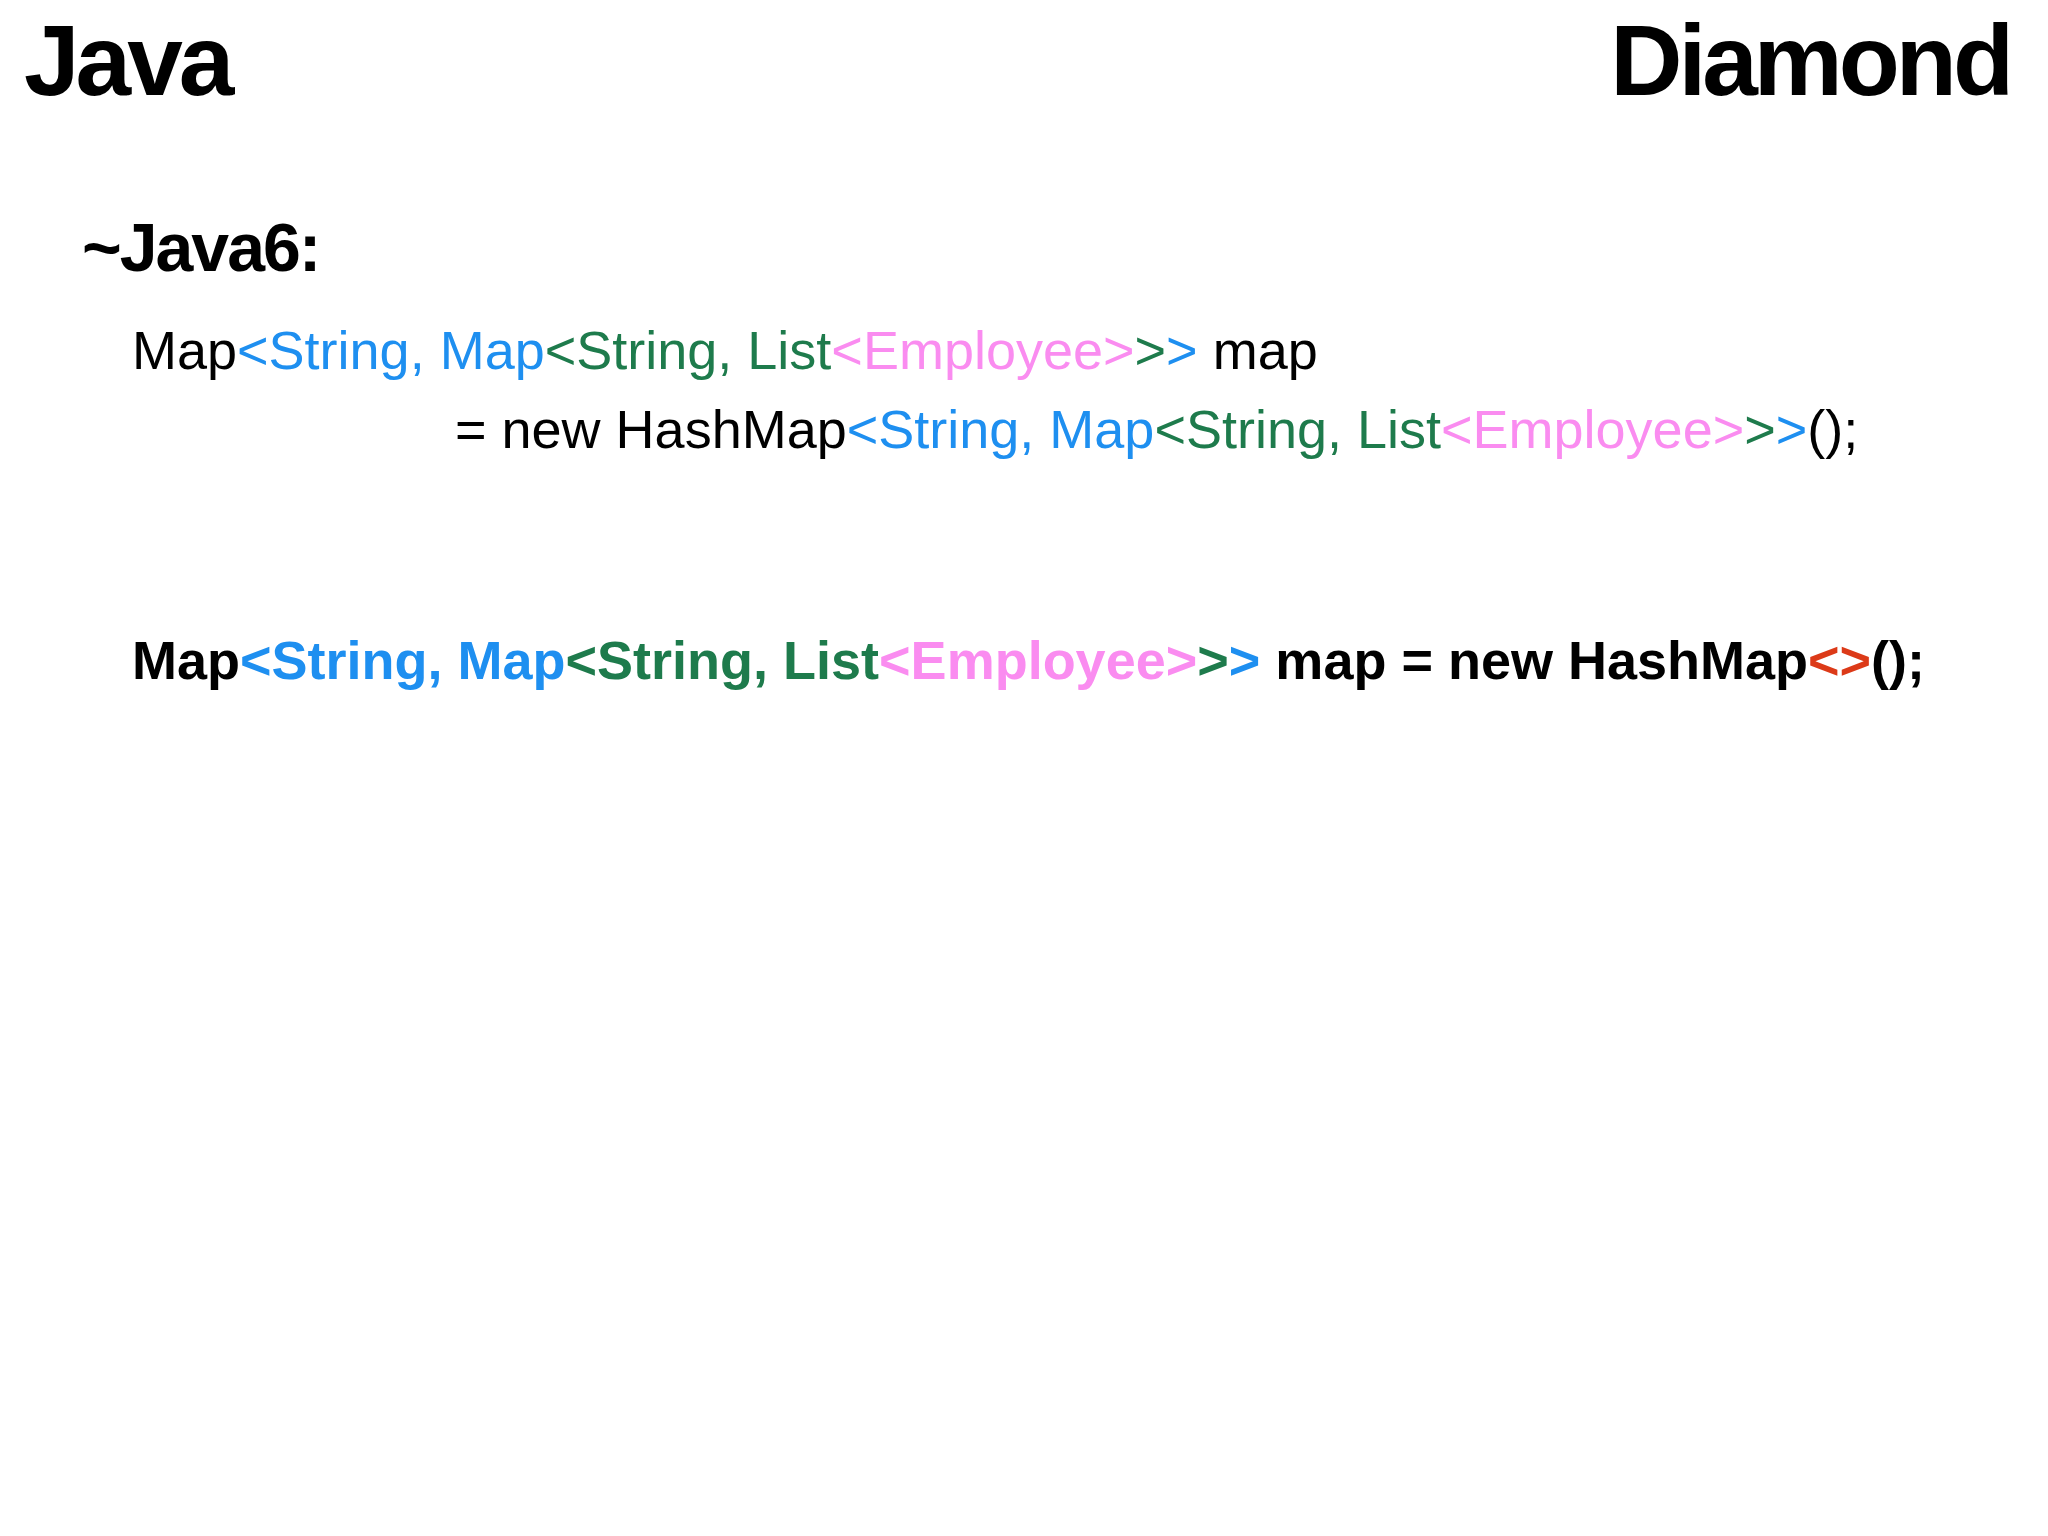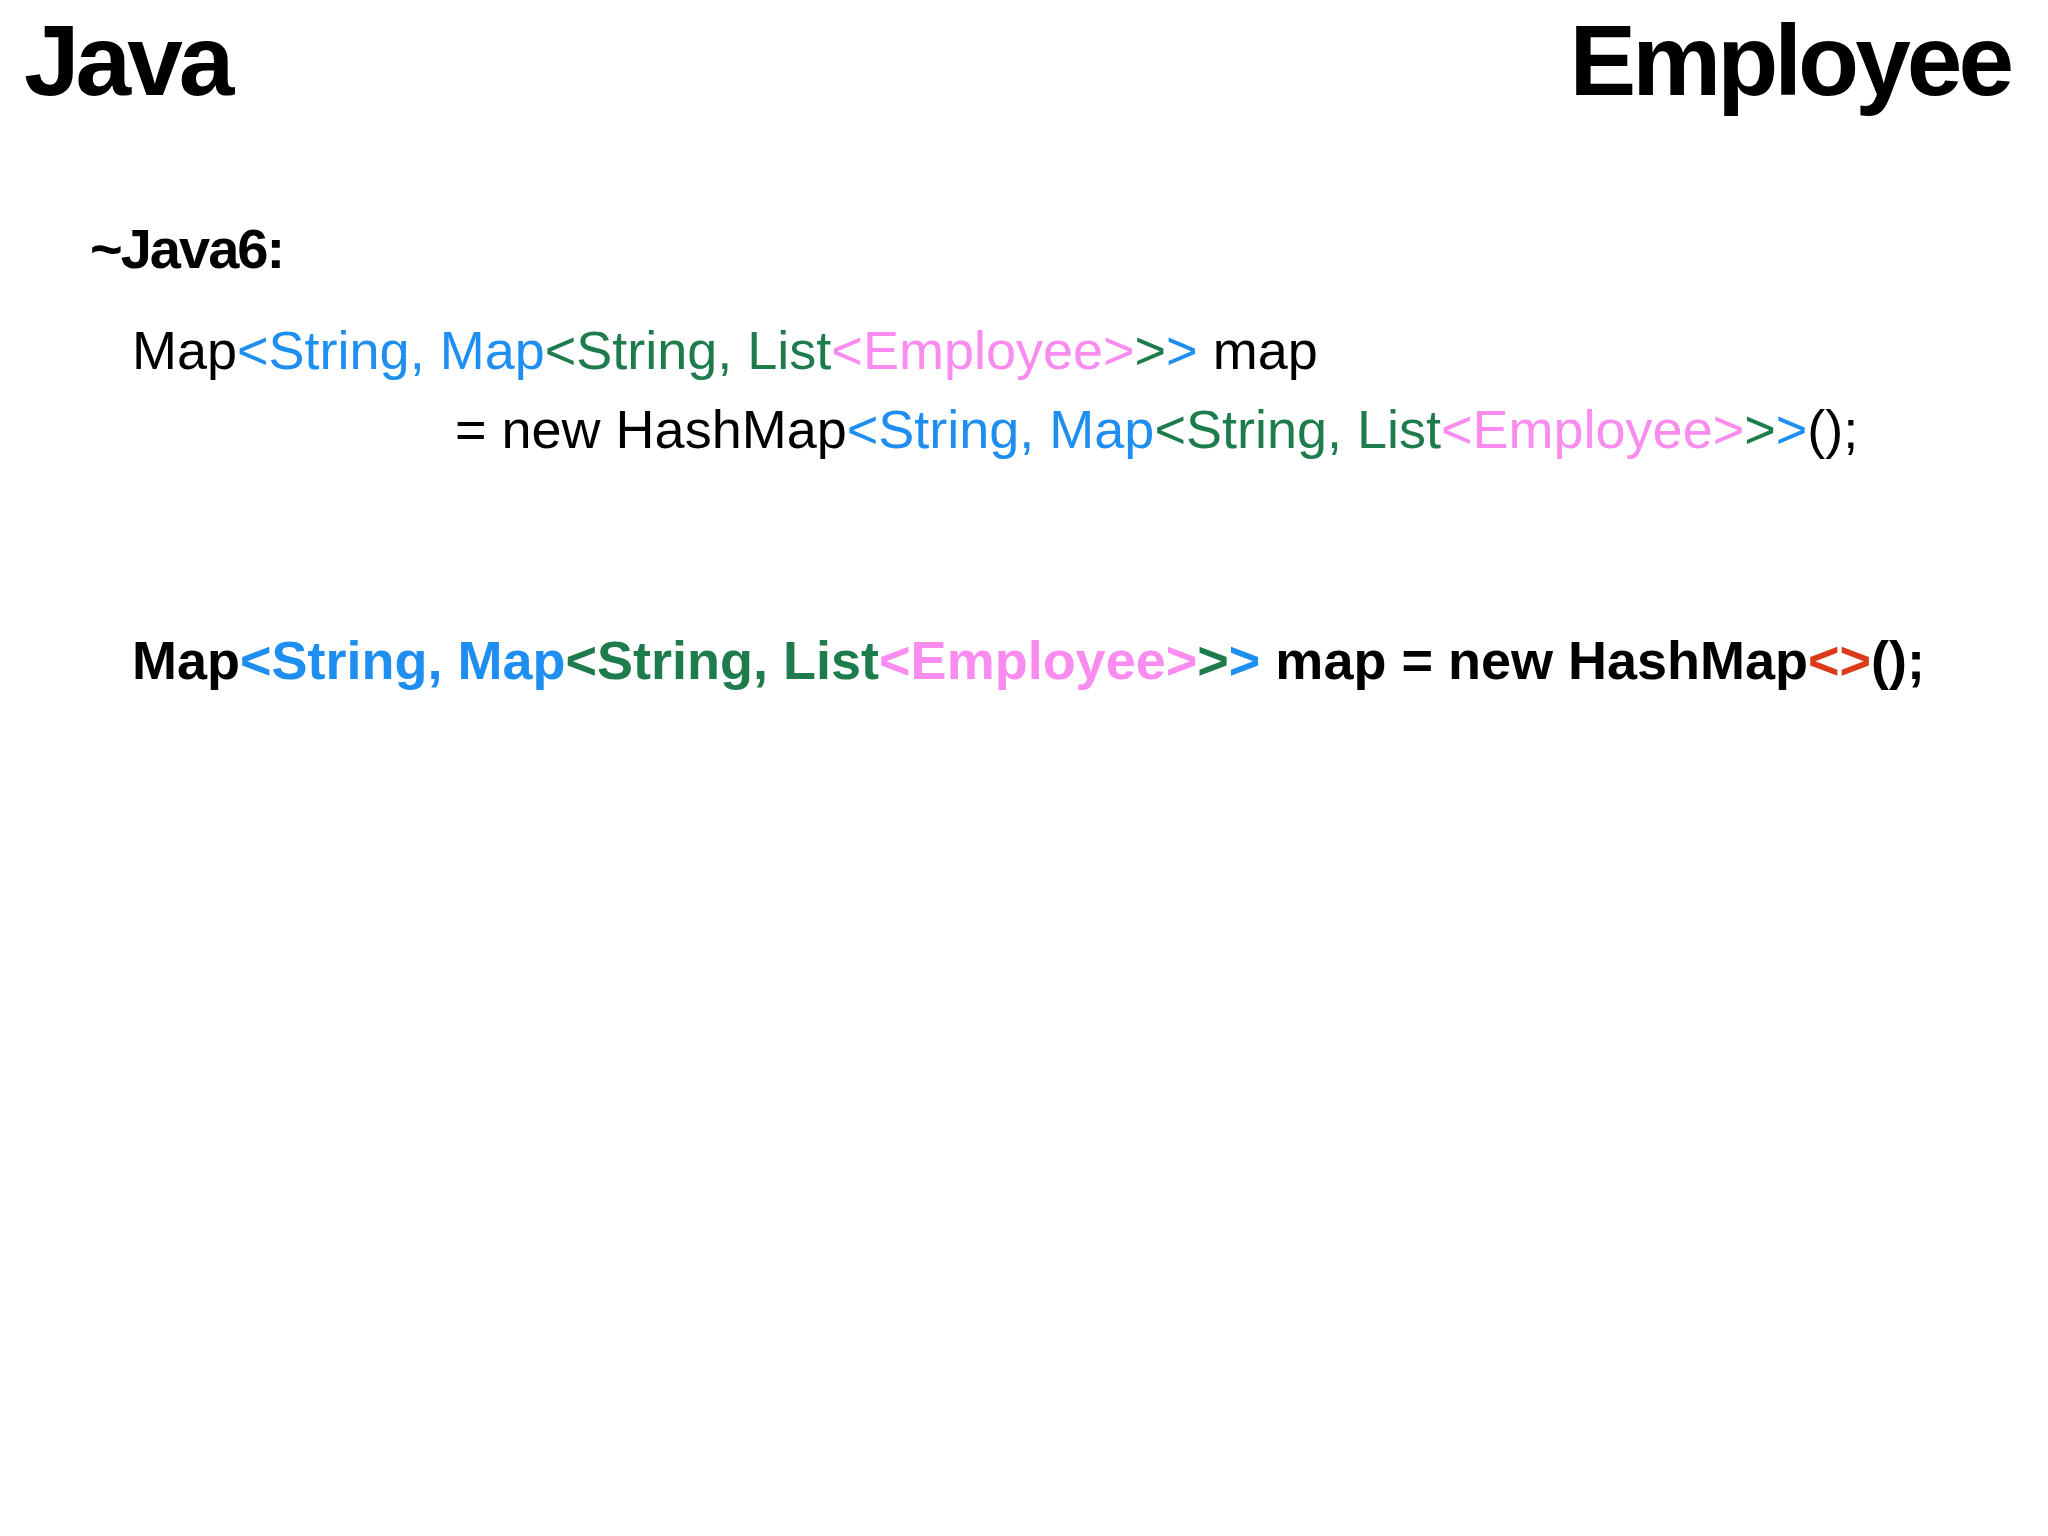--- a/index.html
+++ b/index.html
@@ -22,22 +22,22 @@
     font-weight: 800;
     letter-spacing: -4px;
     color: #000000;
     line-height: 1.05;
     white-space: nowrap;
   }
   .title.left  { left: 24px; }
   .title.right { right: 38px; }
   .heading {
     position: absolute;
-    margin: 8px;
-    font-size: 56px;
+    margin: 0;
+    font-size: 68px;
     font-weight: 800;
     letter-spacing: -2px;
     color: #000000;
     line-height: 1.05;
     white-space: nowrap;
   }
   .h-java6 { left: 82px;  top: 212px; }
   .h-java7 { left: 96px;  top: 516px; }
   .code {
     position: absolute;
@@ -52,21 +52,21 @@
   .l2 { left: 455px; top: 390px; margin-top: 7px; }
   .l3 { left: 132px; top: 628px; font-weight: bold; }
 </style>
 </head>
 <body>
 
 <div class="slide">
 
   <div class="title left">Java</div>
 
-  <div class="title right">Employee</div>
+  <div class="title right">Diamond</div>
 
   <h2 class="heading h-java6">~Java6:</h2>
 
   <div class="code l1"><span style="color: rgb(0, 0, 0);">Map</span><span style="color: rgb(30, 143, 240);">&lt;String, Map</span><span style="color: rgb(30, 123, 76);">&lt;String, List</span><span style="color: rgb(250, 140, 240);">&lt;Employee&gt;</span><span style="color: rgb(30, 123, 76);">&gt;</span><span style="color: rgb(30, 143, 240);">&gt;</span><span style="color: rgb(0, 0, 0);"> map</span></div>
 
   <div class="code l2"><span style="color: rgb(0, 0, 0);">= new HashMap</span><span style="color: rgb(30, 143, 240);">&lt;String, Map</span><span style="color: rgb(30, 123, 76);">&lt;String, List</span><span style="color: rgb(250, 140, 240);">&lt;Employee&gt;</span><span style="color: rgb(30, 123, 76);">&gt;</span><span style="color: rgb(30, 143, 240);">&gt;</span><span style="color: rgb(0, 0, 0);">();</span></div>
 
 
   <div class="code l3"><span style="color: rgb(0, 0, 0);">Map</span><span style="color: rgb(30, 143, 240);">&lt;String, Map</span><span style="color: rgb(30, 123, 76);">&lt;String, List</span><span style="color: rgb(250, 140, 240);">&lt;Employee&gt;</span><span style="color: rgb(30, 123, 76);">&gt;</span><span style="color: rgb(30, 143, 240);">&gt;</span><span style="color: rgb(0, 0, 0);"> map = new HashMap</span><span style="color: rgb(220, 58, 24);">&lt;&gt;</span><span style="color: rgb(0, 0, 0);">();</span></div>
 

